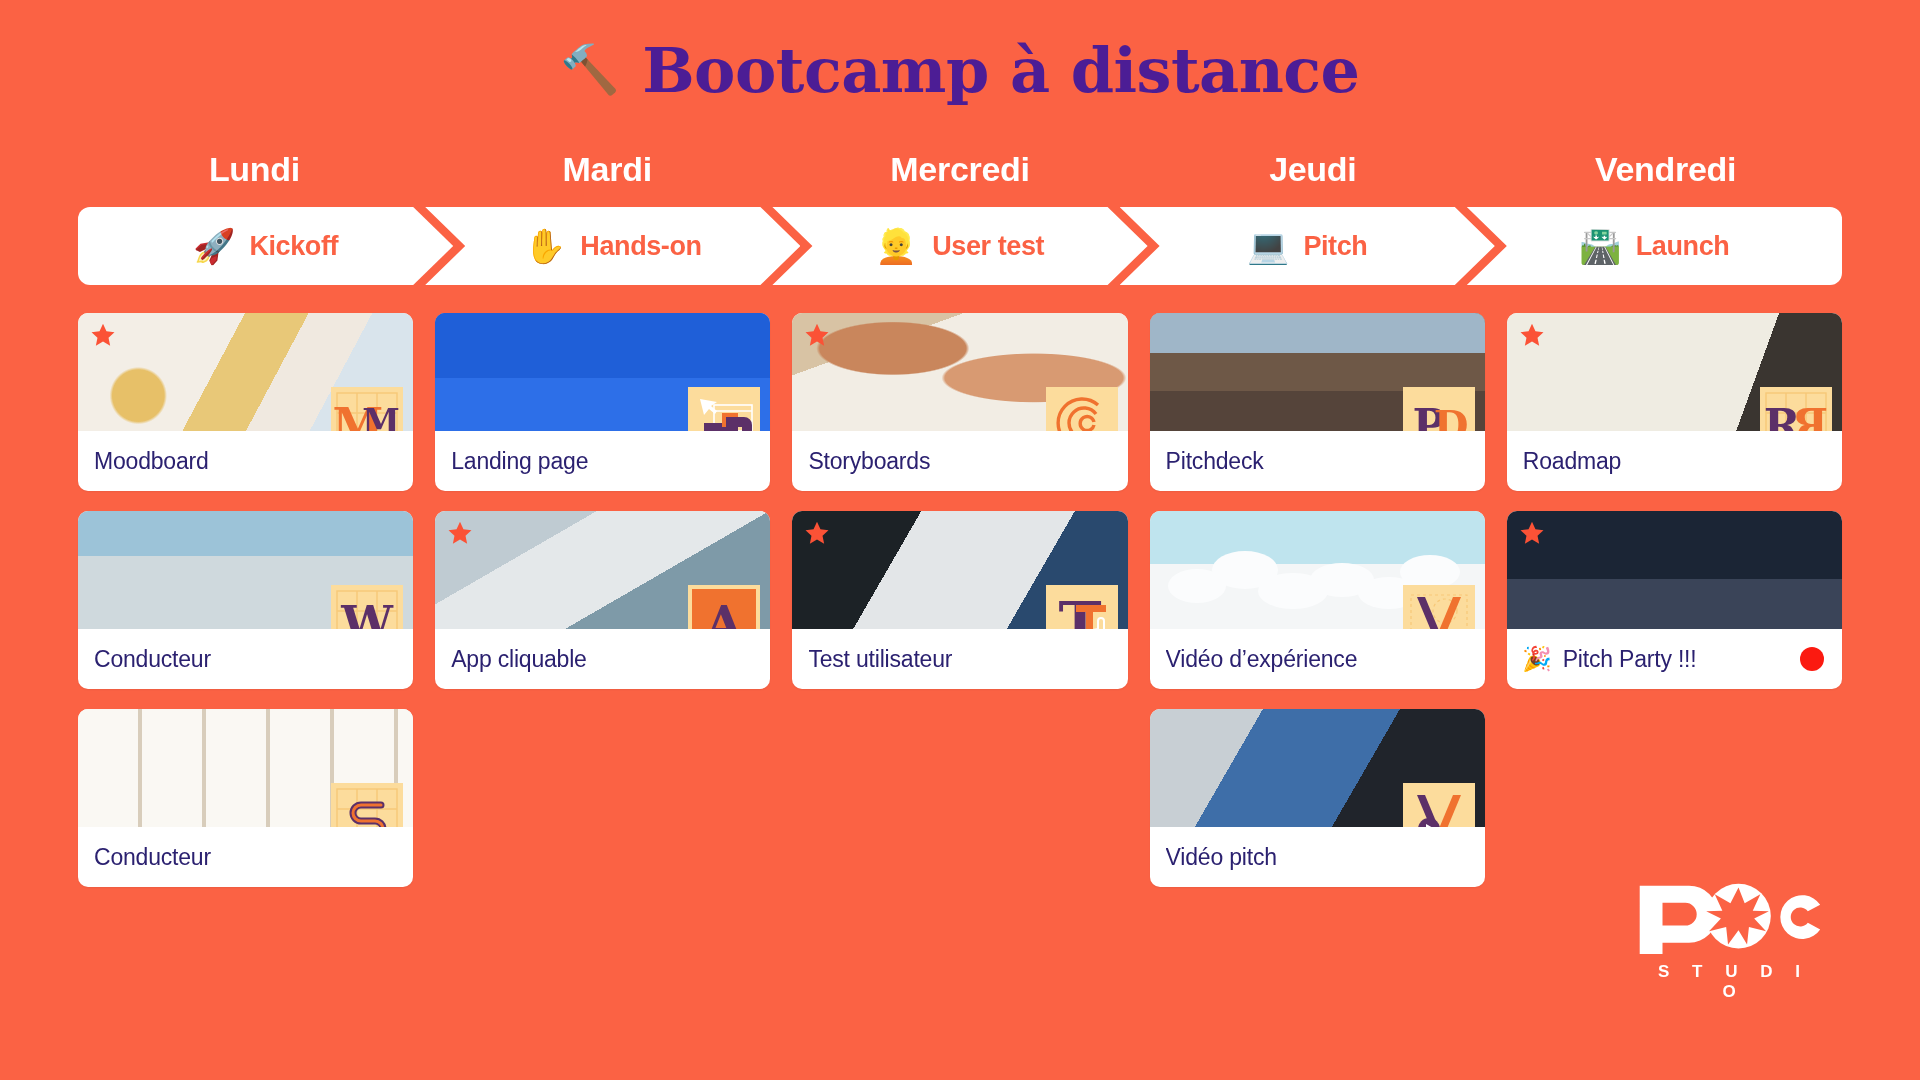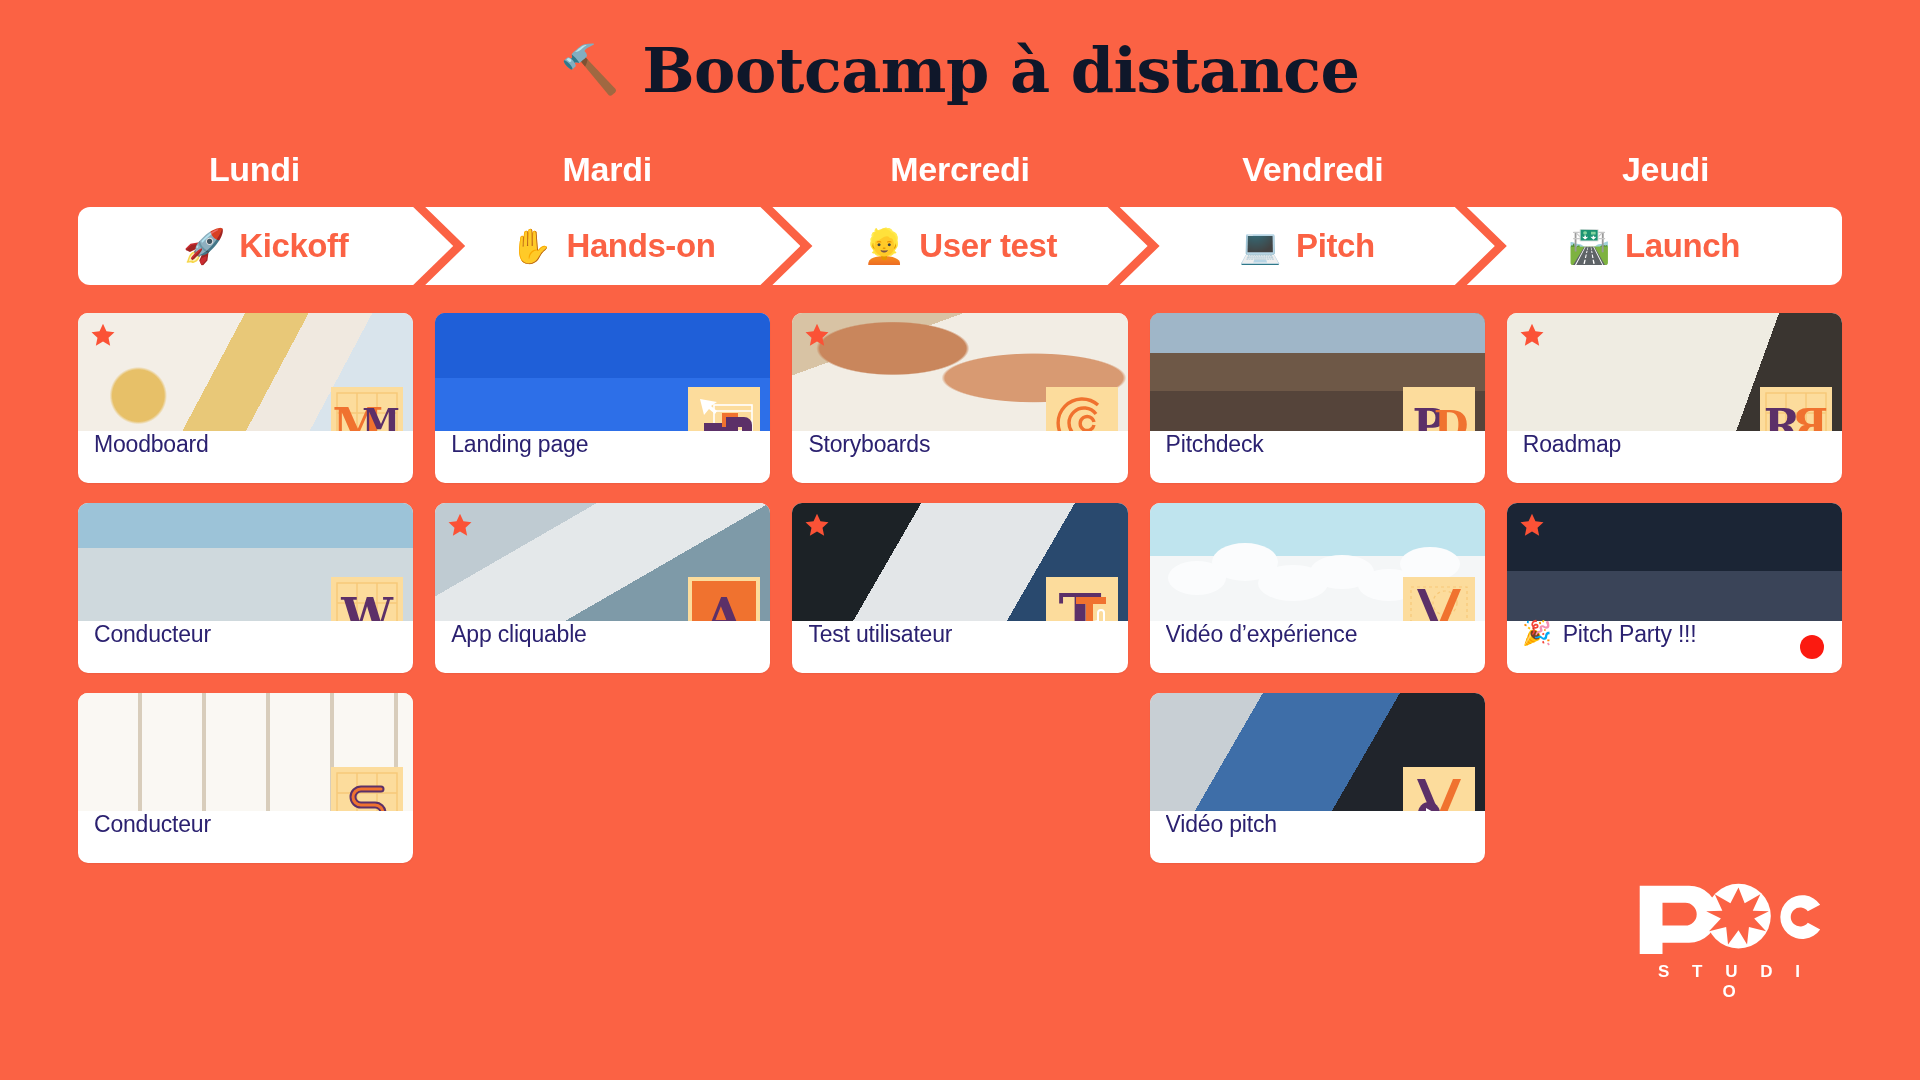--- a/index.html
+++ b/index.html
@@ -19,21 +19,21 @@
     display: flex;
     align-items: center;
     justify-content: center;
     gap: 22px;
   }
   .title-emoji { font-size: 48px; line-height: 1; }
   .title-text {
     font-family: "DejaVu Serif", "Liberation Serif", serif;
     font-weight: bold;
     font-size: 62px;
-    color: #0f172a;
+    color: #4c1d95;
     letter-spacing: -0.5px;
     white-space: nowrap;
   }
 
   
   .days-row {
     display: flex;
     padding: 0 78px;
     margin-top: 10px;
   }
@@ -81,21 +81,21 @@
   }
   .phase:not(:first-child):not(:last-child) {
     clip-path: polygon(0 0, calc(100% - 40px) 0, 100% 50%, calc(100% - 40px) 100%, 0 100%, 40px 50%);
   }
   .phase:last-child:not(:first-child) {
     clip-path: polygon(0 0, 100% 0, 100% 100%, 0 100%, 40px 50%);
     border-radius: 0 12px 12px 0;
   }
   .phase-emoji { font-size: 34px; line-height: 1; }
   .phase-label {
-    font-size: 33px;
+    font-size: 27px;
     font-weight: bold;
     color: #FB6244;
     letter-spacing: -0.4px;
     white-space: nowrap;
   }
 
   
   .grid {
     display: flex;
     padding: 0 78px;
@@ -125,22 +125,23 @@
     overflow: hidden;
   }
   .star-badge {
     position: absolute;
     top: 9px; left: 12px;
     width: 26px; height: 26px;
     z-index: 3;
   }
   .star-badge svg { display: block; width: 100%; height: 100%; }
   .card-footer {
-    height: 52px;
-    display: flex;
+    height: 60px;
+    display: flex;
+    align-items: center;
     padding: 0 16px;
     position: relative;
   }
   .card-title {
     font-size: 23px;
     color: #2B2170;
     font-weight: normal;
     letter-spacing: -0.2px;
     white-space: nowrap;
     overflow: hidden;
@@ -233,22 +234,22 @@
 
 <div class="title-bar">
   <span class="title-emoji">🔨</span>
   <span class="title-text">Bootcamp à distance</span>
 </div>
 
 <div class="days-row" id="days-row">
     <div class="day-cell">Lundi</div>
     <div class="day-cell">Mardi</div>
     <div class="day-cell">Mercredi</div>
+    <div class="day-cell">Jeudi</div>
     <div class="day-cell">Vendredi</div>
-    <div class="day-cell">Jeudi</div>
   </div>
 
 <div class="phase-row" id="phase-row">
     <div class="phase">
       <span class="phase-emoji">🚀</span>
      <span class="phase-label">Kickoff</span>
     </div>
     <div class="phase">
       <span class="phase-emoji">✋</span>
      <span class="phase-label">Hands-on</span>

